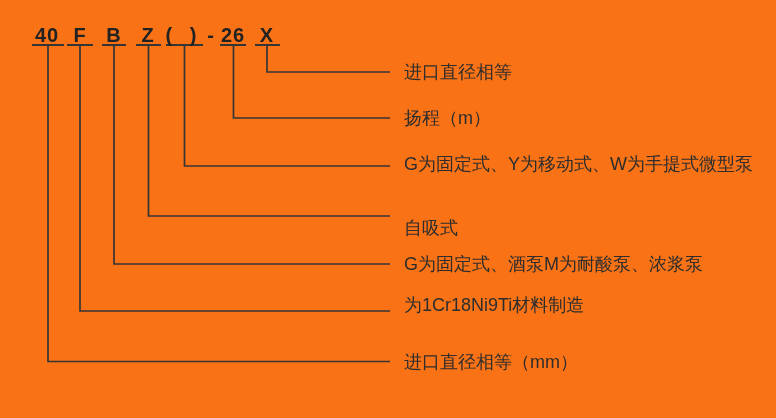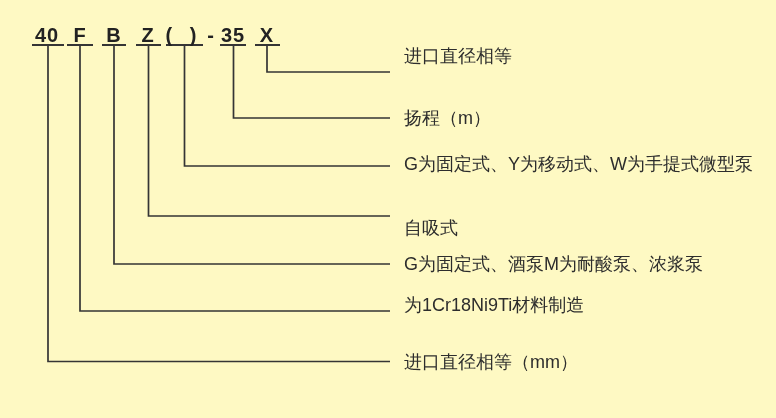--- a/index.html
+++ b/index.html
@@ -5,21 +5,21 @@
   html, body {
     margin: 0;
     padding: 0;
     background: #ffffff;
     font-family: "Liberation Sans", "DejaVu Sans", sans-serif;
   }
   .stage {
     position: relative;
     width: 776px;
     height: 418px;
-    background: #fef9c3;
+    background: #f97316;
     overflow: hidden;
   }
   .lines-svg {
     position: absolute;
     left: 0;
     top: 0;
     width: 776px;
     height: 418px;
   }
   .lines-svg line,
@@ -74,26 +74,26 @@
     <polyline points="48,45 48,361.5 390,361.5"></polyline>
   </svg>
 
   <div>
     <span class="code-part" style="left:47px">40</span>
     <span class="code-part" style="left:80px">F</span>
     <span class="code-part" style="left:114px">B</span>
     <span class="code-part" style="left:148px">Z</span>
     <span class="code-part" style="left:184px; letter-spacing:6px;">( )</span>
     <span class="code-part" style="left:211px">-</span>
-    <span class="code-part" style="left:233px">35</span>
+    <span class="code-part" style="left:233px">26</span>
     <span class="code-part" style="left:267px">X</span>
   </div>
 
   <div>
-    <div class="legend-label" style="top:56px">进口直径相等</div>
+    <div class="legend-label" style="top:72px">进口直径相等</div>
     <div class="legend-label" style="top:118px">扬程（m）</div>
     <div class="legend-label" style="top:164px">G为固定式、Y为移动式、W为手提式微型泵</div>
     <div class="legend-label" style="top:228px">自吸式</div>
     <div class="legend-label" style="top:264px">G为固定式、酒泵M为耐酸泵、浓浆泵</div>
     <div class="legend-label" style="top:305px">为1Cr18Ni9Ti材料制造</div>
     <div class="legend-label" style="top:362px">进口直径相等（mm）</div>
   </div>
 
 </div>
 

